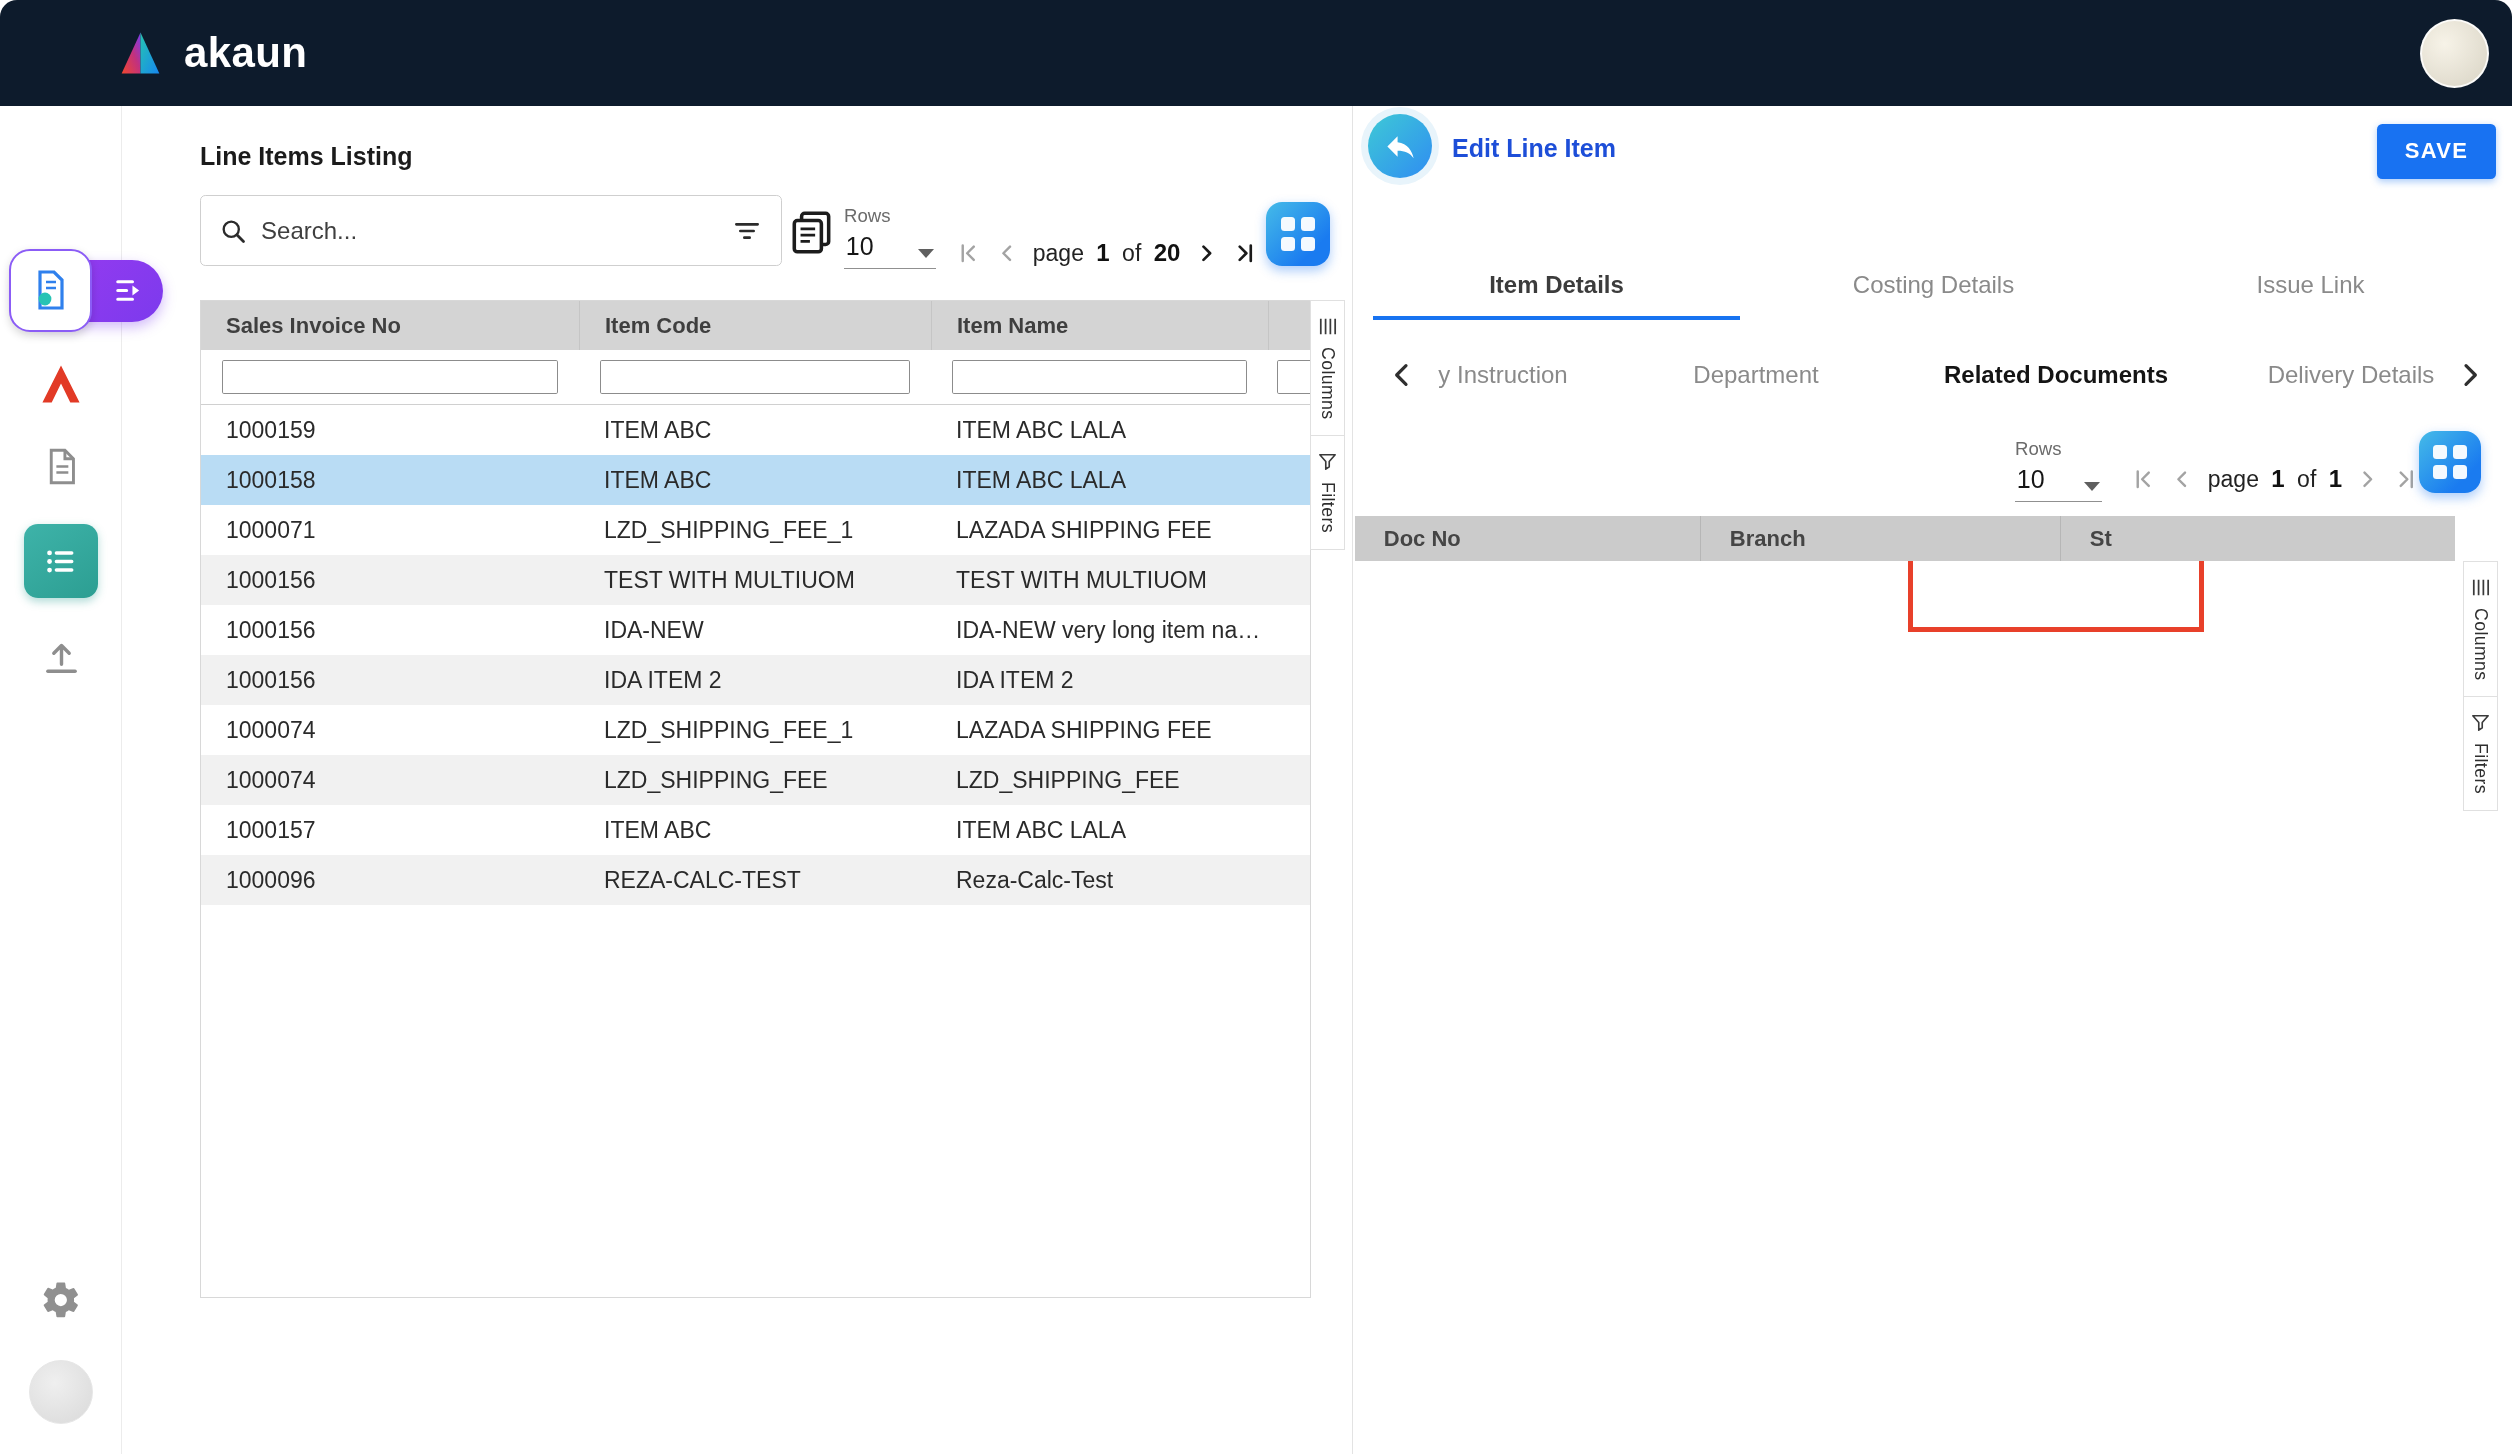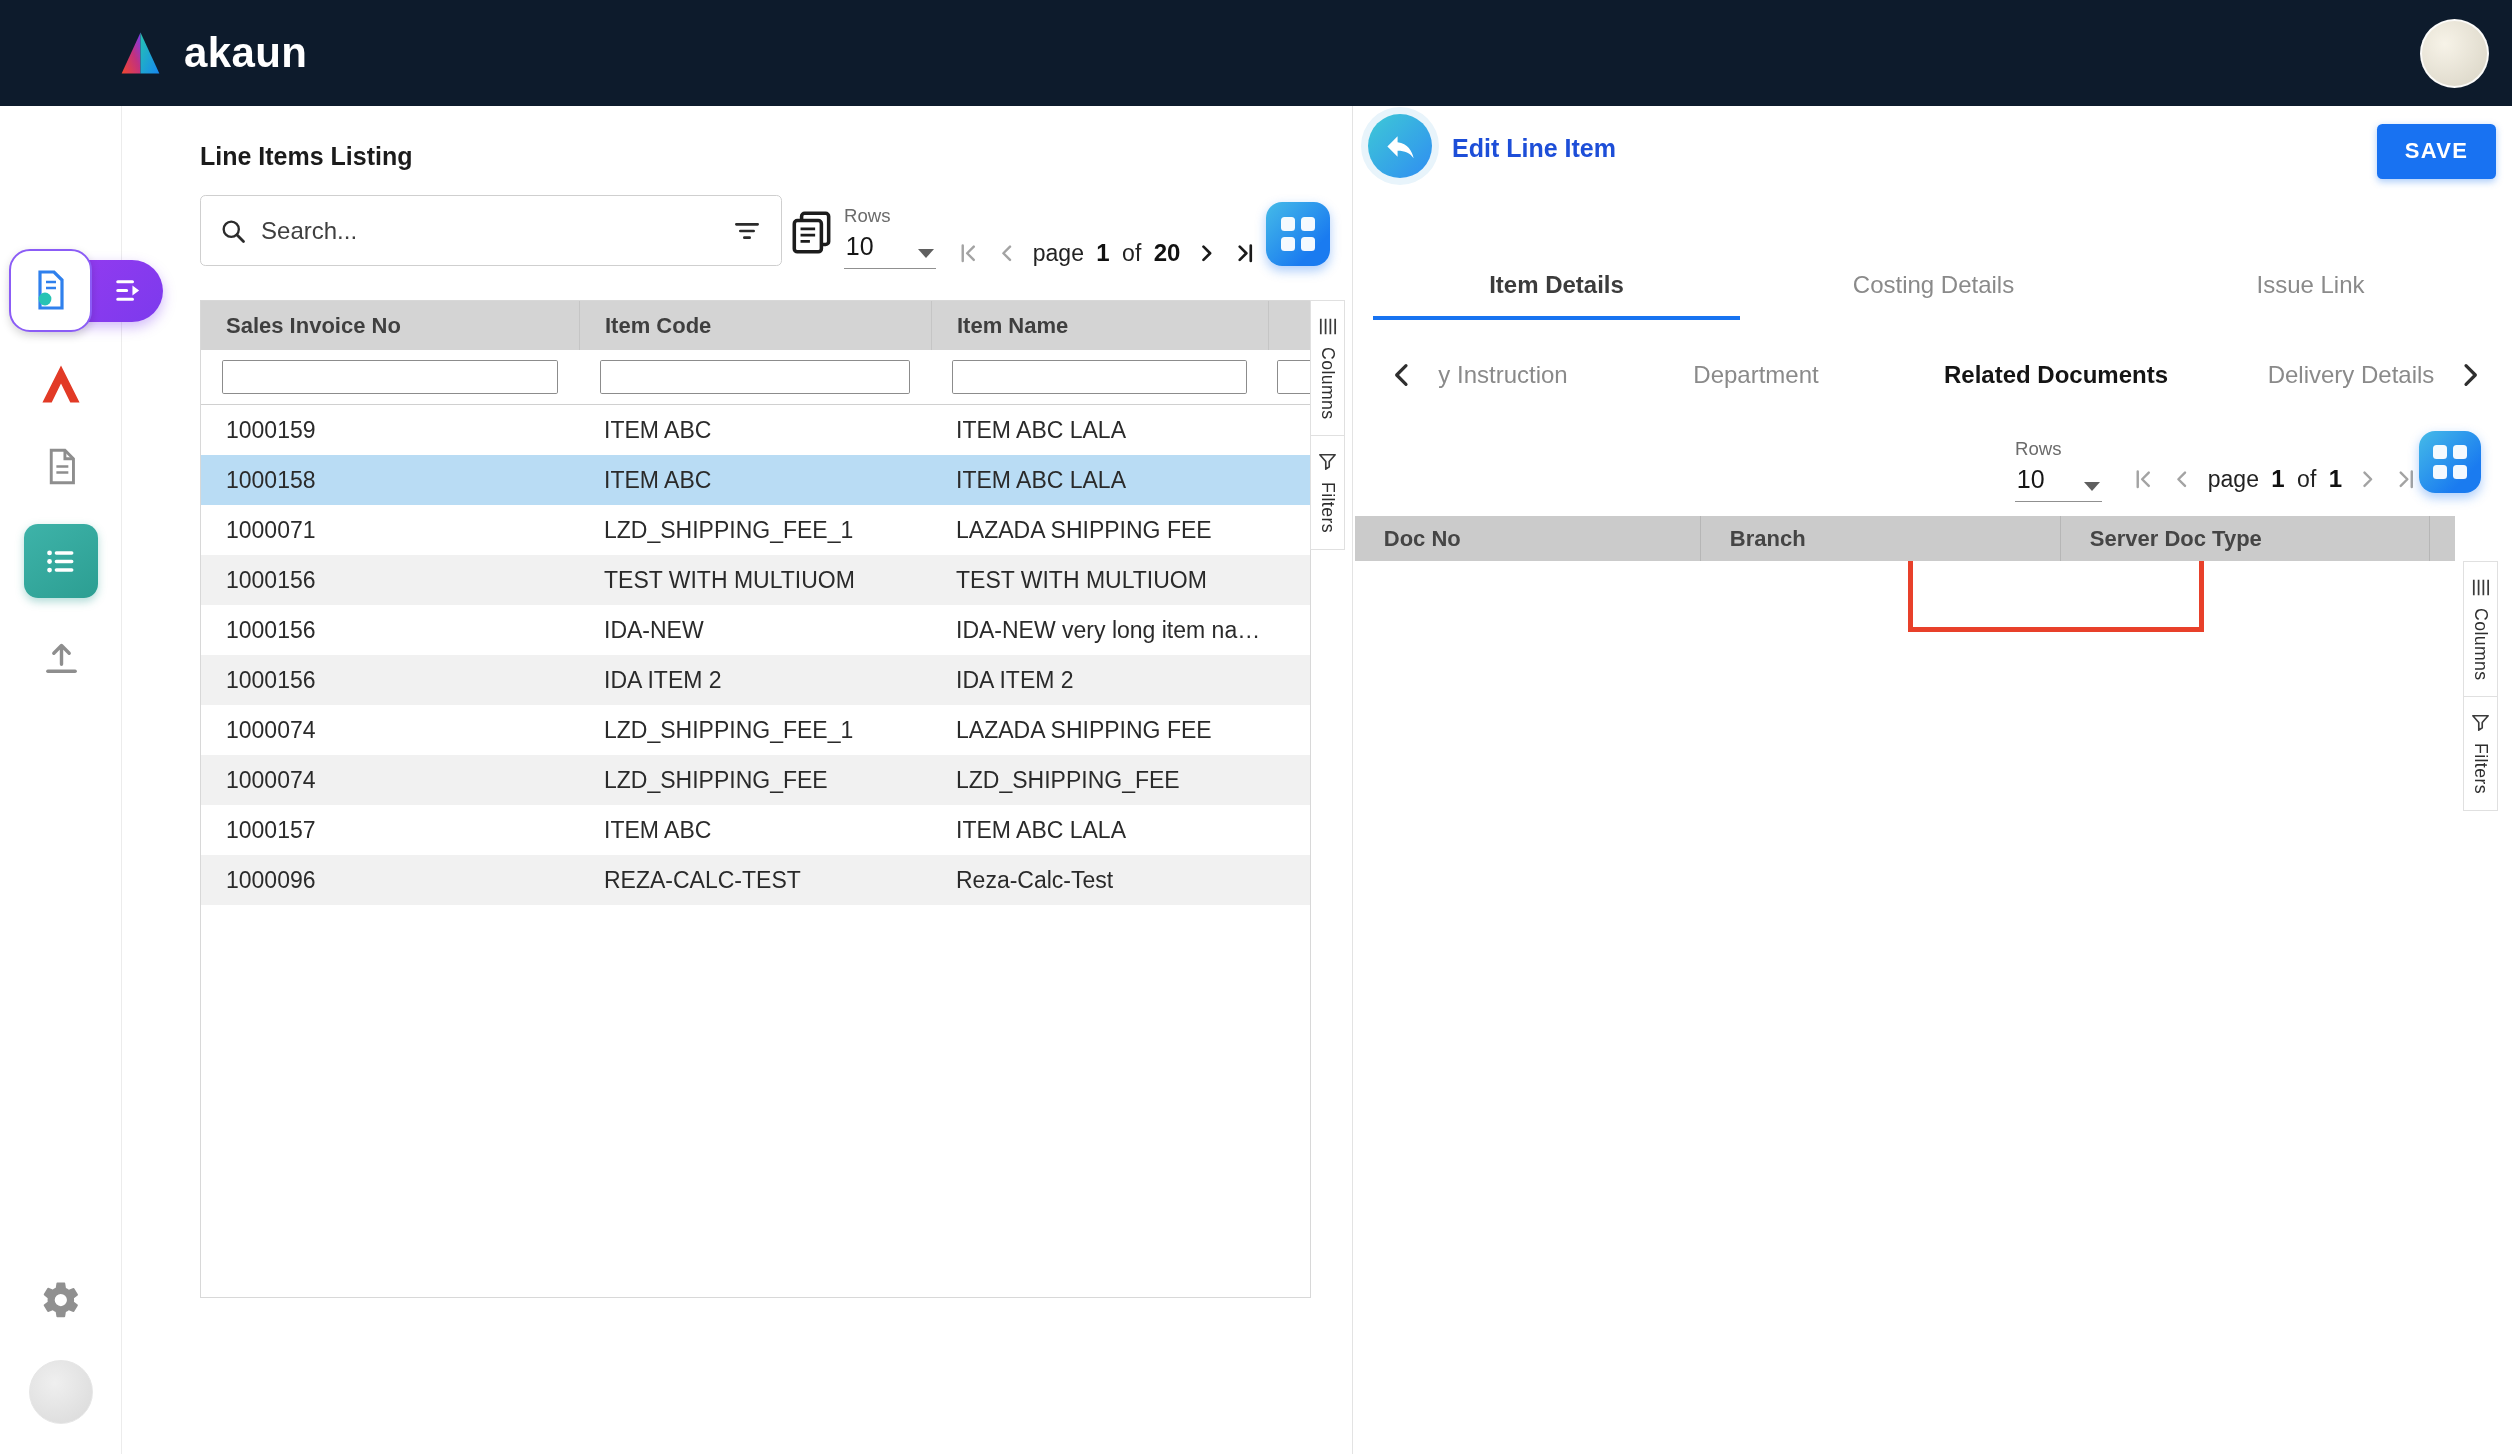--- a/index.html
+++ b/index.html
@@ -1,18 +1,18 @@
 <!DOCTYPE html>
 <html style="font-size:14px"><head>
 <meta charset="utf-8">
 <style>
   html,body{margin:0;padding:0;background:#fff;}
   *{box-sizing:border-box;}
   #screen{position:relative;width:2512px;height:1454px;overflow:hidden;background:#fff;
-    font-family:"Liberation Sans","DejaVu Sans",sans-serif;color:#222;}
+    font-family:"Liberation Sans","DejaVu Sans",sans-serif;color:#222;border-radius:17px;}
 
   
   .topbar{position:absolute;left:0;top:0;width:2512px;height:106px;background:#0d1b2c;z-index:10;
     display:flex;align-items:center;}
   .brand{margin-left:113px;display:flex;align-items:center;gap:16px;}
   .brand-text{color:#fff;font-size:42px;font-weight:700;letter-spacing:0.4px;}
   .topbar-avatar{position:absolute;right:23px;top:18.6px;width:69px;height:69px;border-radius:50%;
     background:radial-gradient(circle at 35% 35%,#f7f3e8,#d8d3c4);border:2.7px solid rgba(255,255,255,.85);}
 
   
@@ -416,21 +416,20 @@
           <span></span>
           <span></span>
           <span></span>
           <span></span>
         </span>
     </div>
 
     <div class="rp-thead">
       <div class="cell rc1">Doc No</div>
       <div class="cell rc2">Branch</div>
-      <div class="cell rc3">Server Doc Type</div>
       <div class="cell rc4">St</div>
     </div>
 
     <div class="rail" style="left:1110px;top:455px;">
       <div class="rail-block">
         <svg viewBox="0 0 24 24" width="23" height="23">
           <path d="M5 4v16M10 4v16M15 4v16M20 4v16" stroke="#3a3a3a" stroke-width="1.8"></path>
         </svg>
         <span class="vtext">Columns</span>
       </div>

